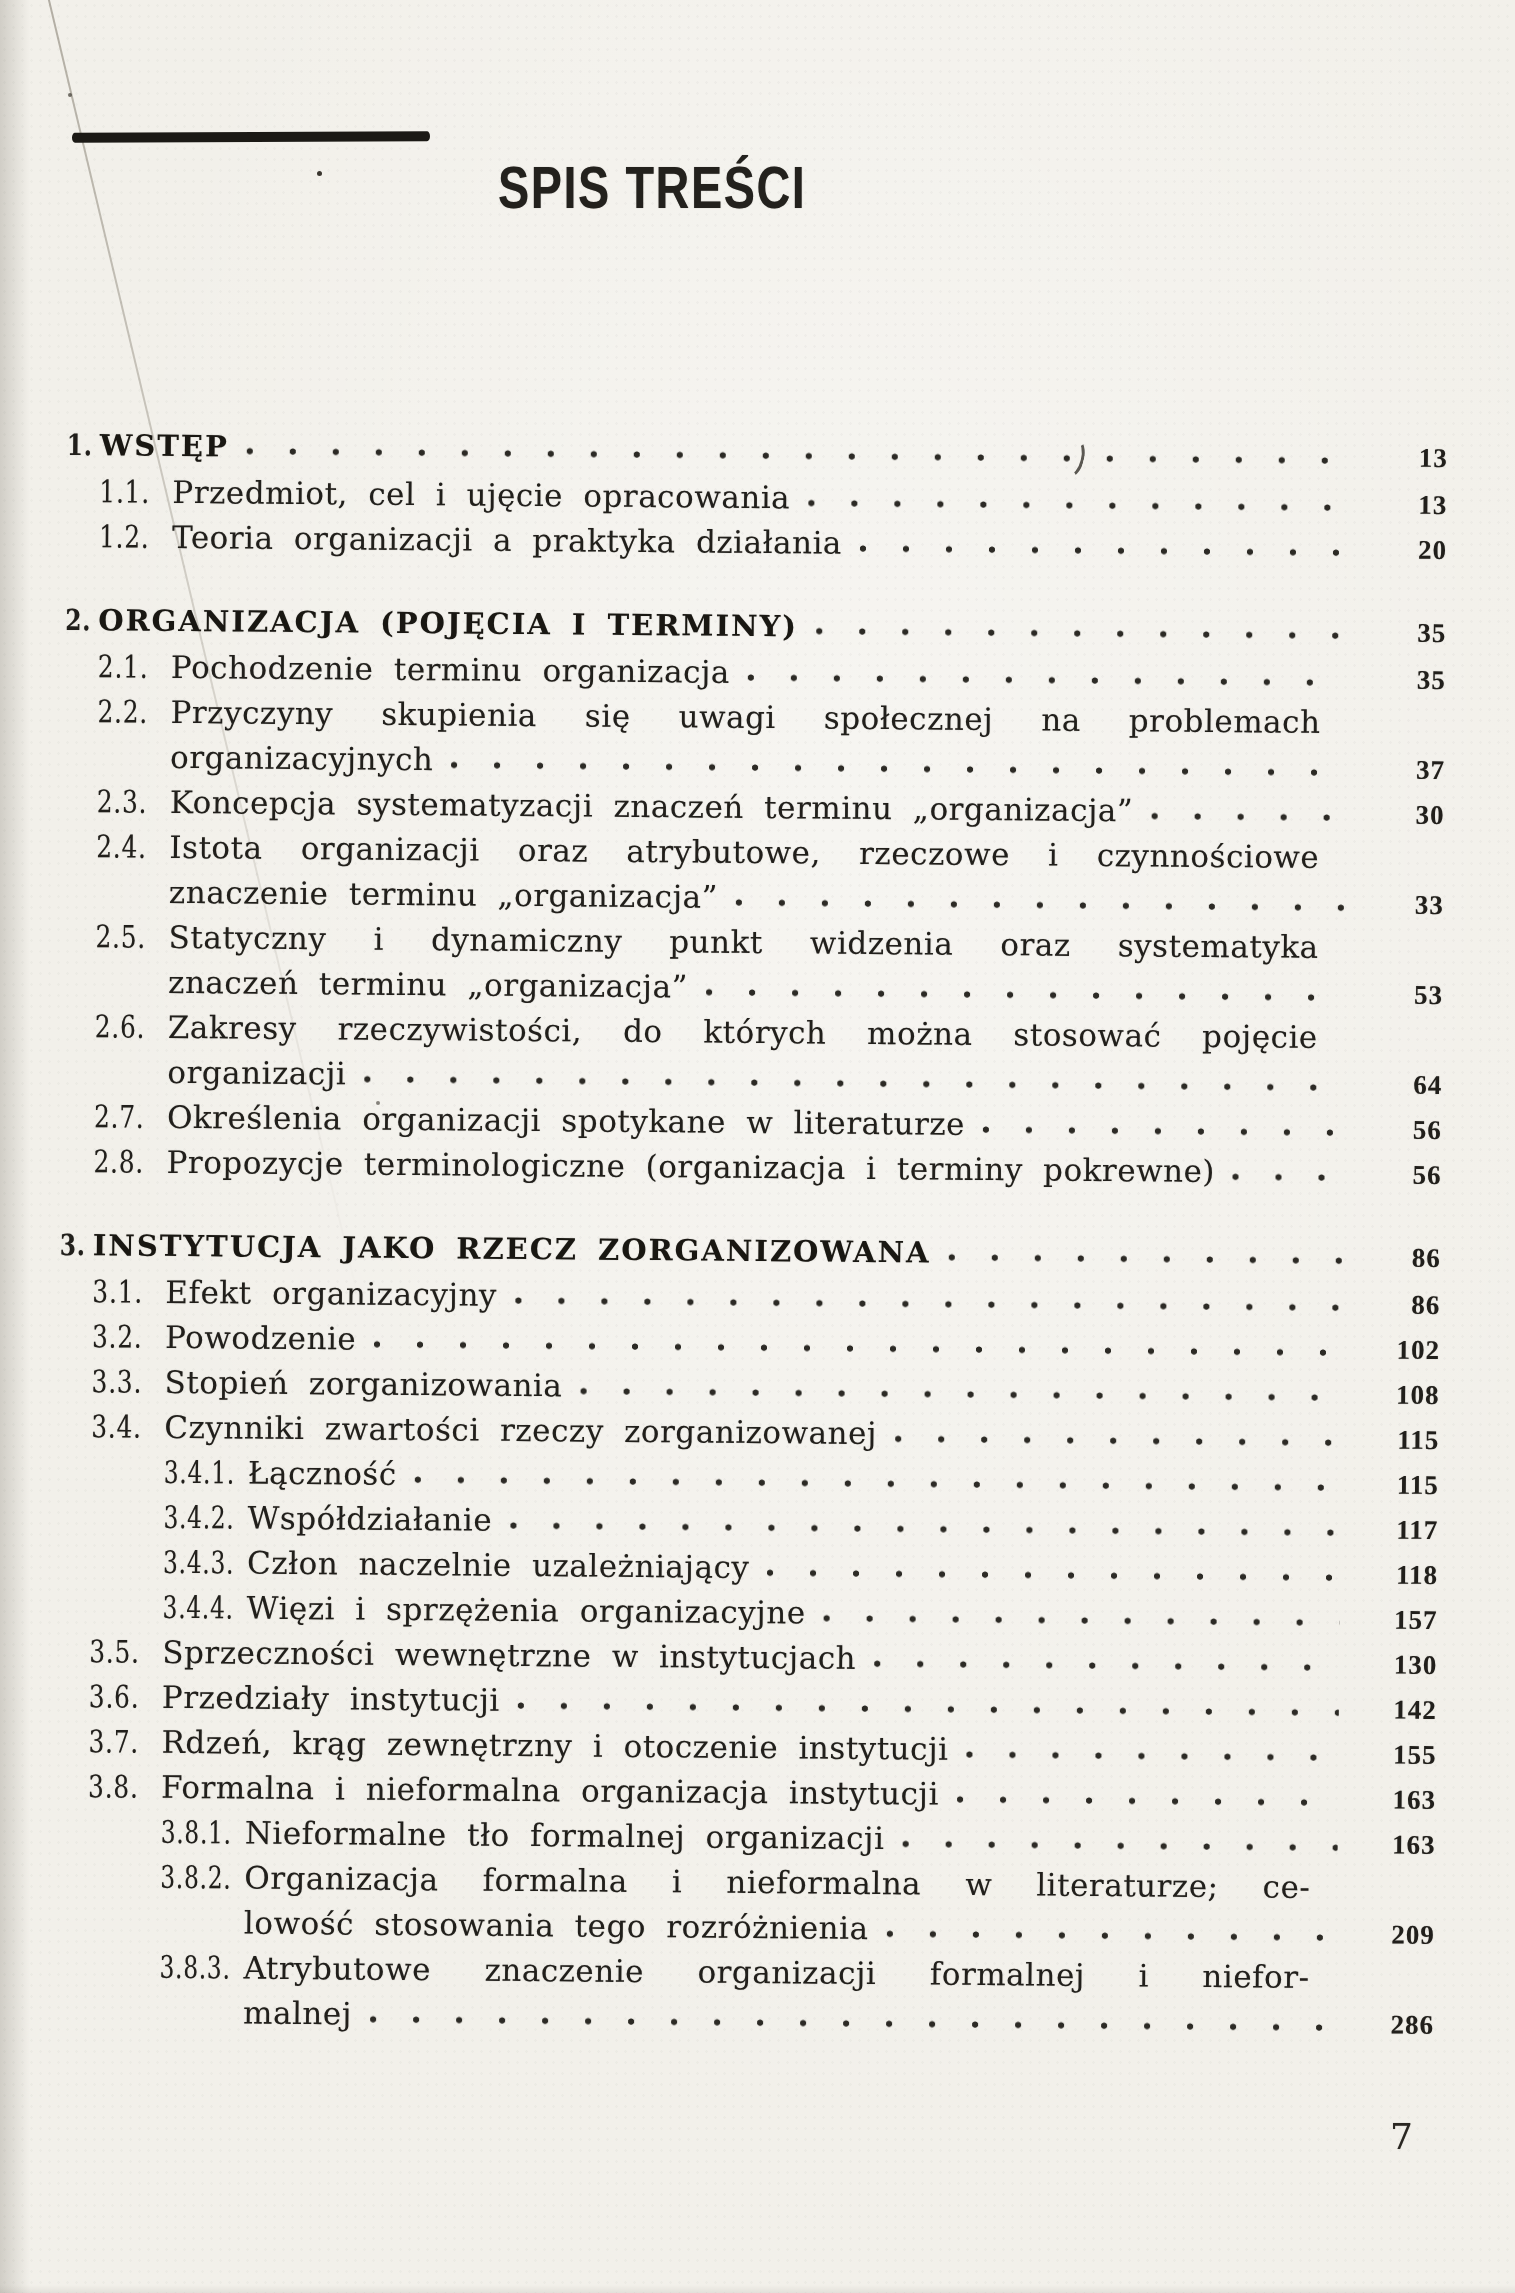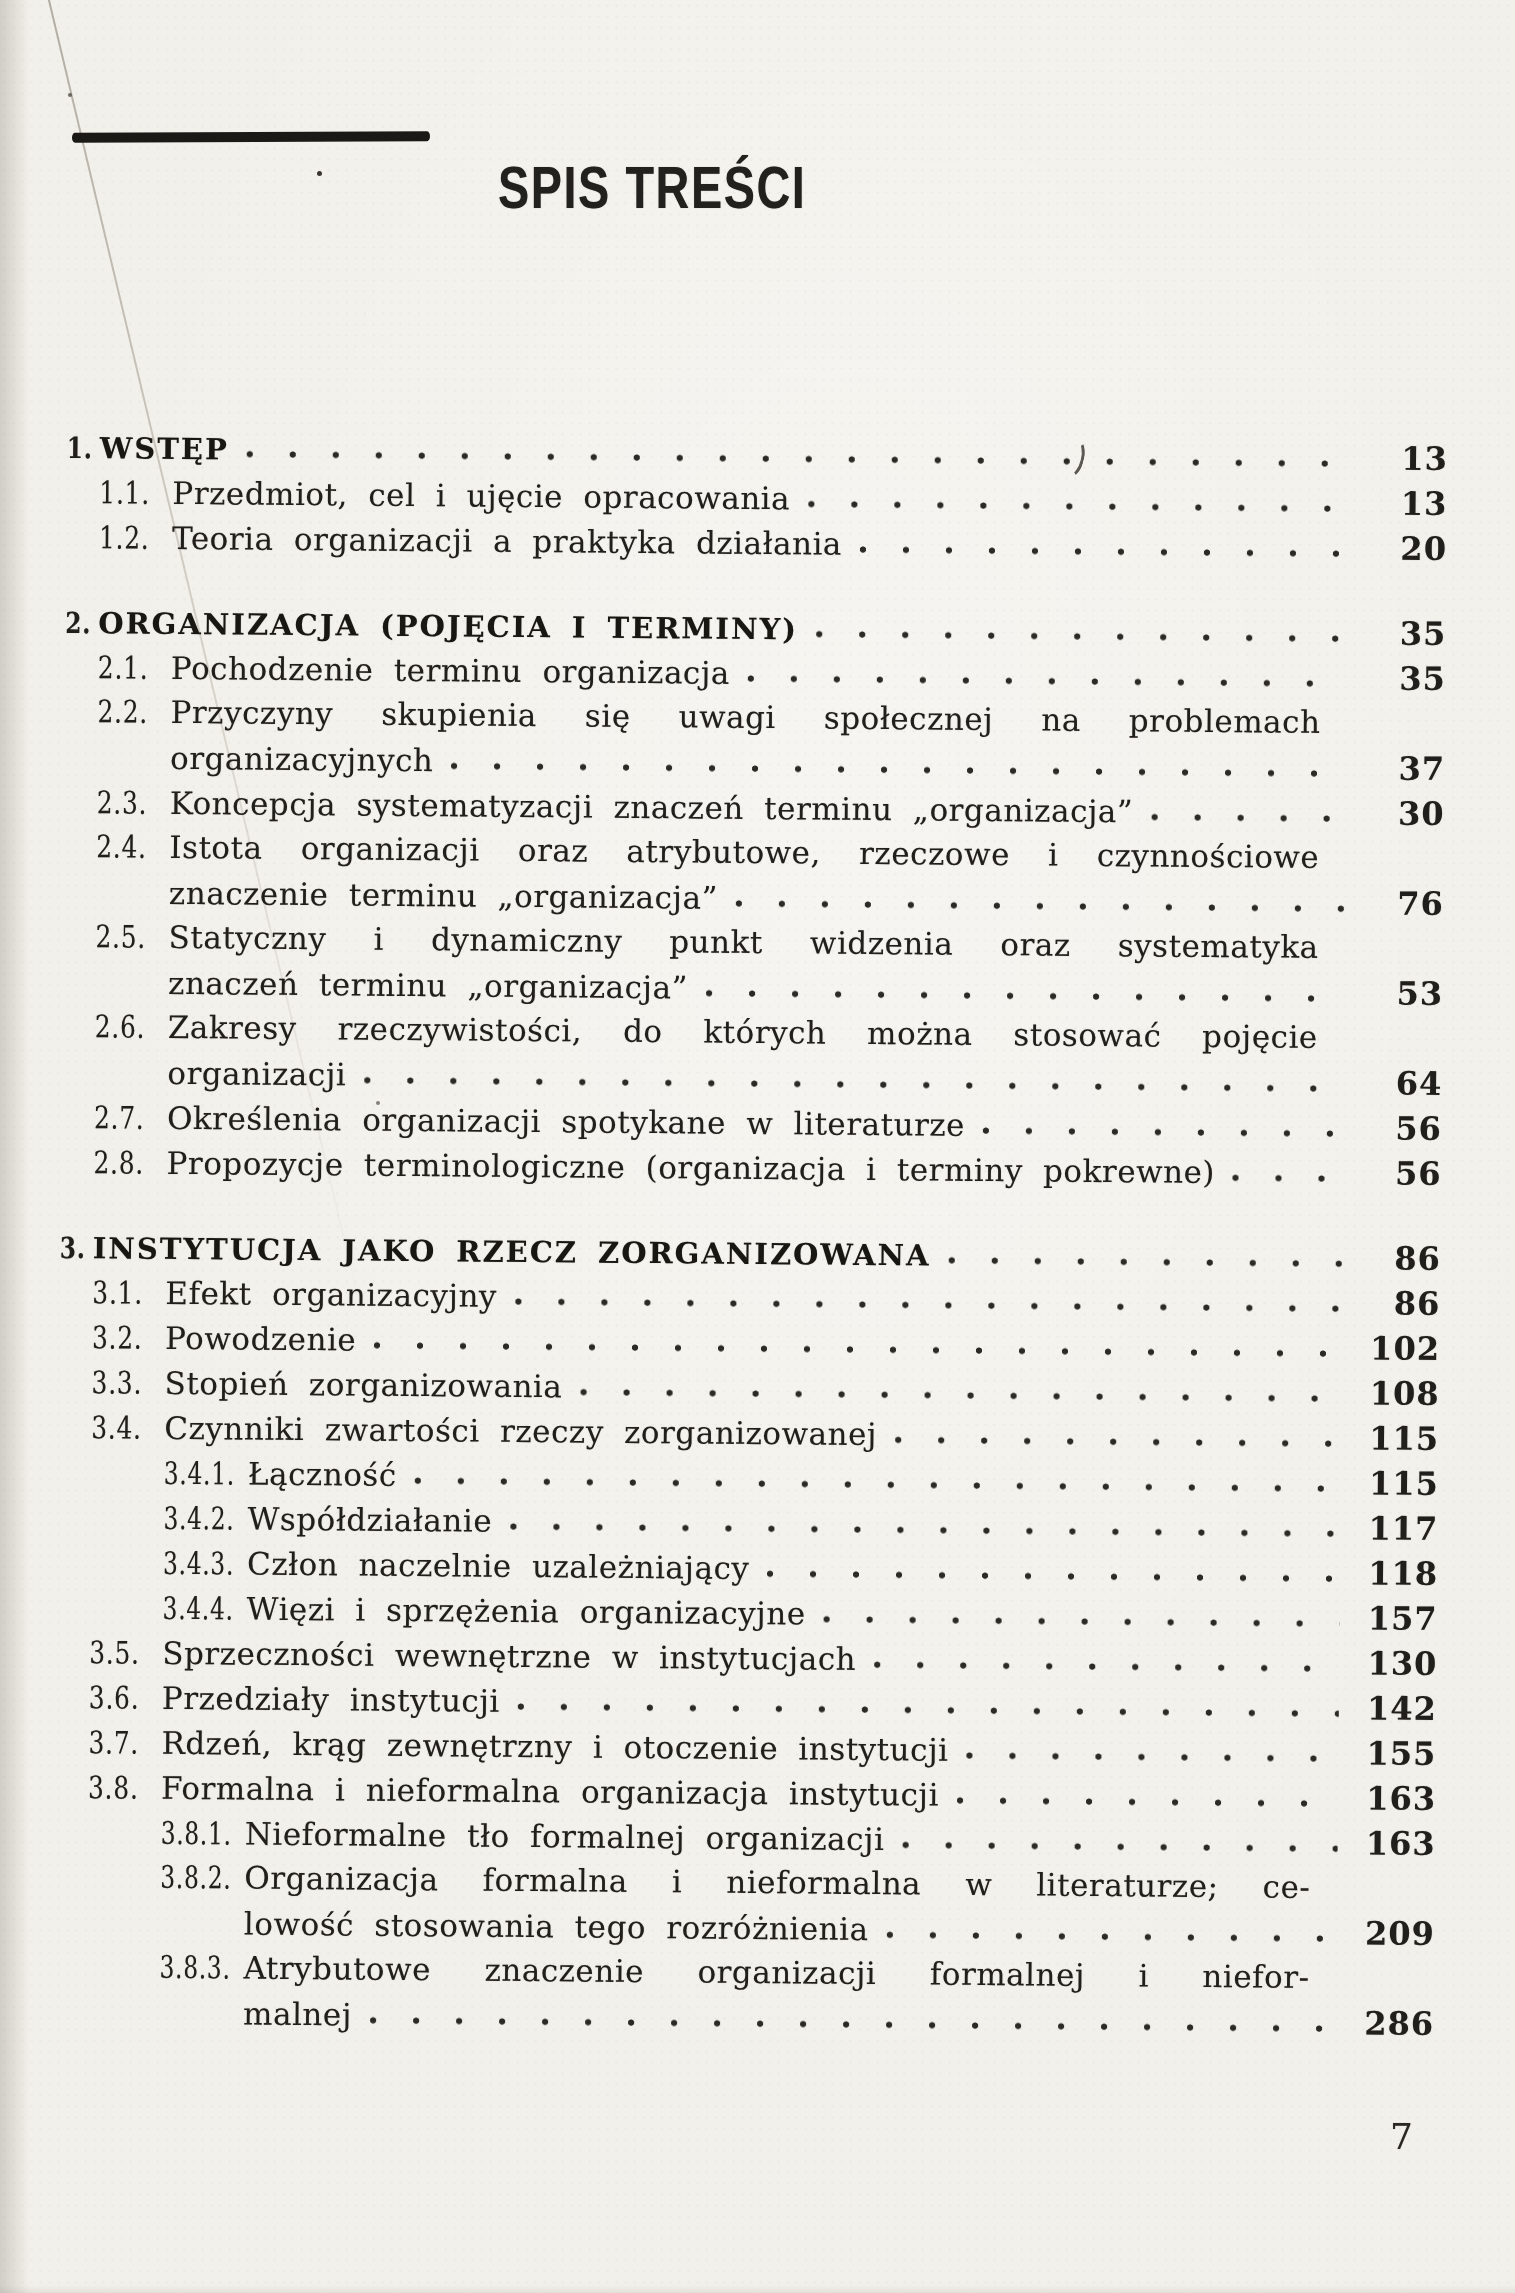--- a/index.html
+++ b/index.html
@@ -124,22 +124,23 @@
     background-image: radial-gradient(circle at 5px 4.6px, #2c2a25 2.7px, rgba(44,42,37,0) 3.5px);
     background-size:43px 10px;
     background-repeat:repeat-x;
     background-position:left bottom;
   }
 
   .pagecol {
     flex:none; width:86px;
     text-align:right;
     font-weight:700;
-    font-size:32px;
+    font-size:27px;
     letter-spacing:1px;
+    font-family:Liberation Serif, serif;
   }
 
   .folio {
     position:absolute; right:130px; top:2116px;
     font-size:36px;
     color:#2a2722;
     text-shadow: 0 0 1px rgba(25,22,18,0.35);
   }
 
   .squiggle {
@@ -225,21 +226,21 @@
     </div>
 
     <div class="row l1 nopage">
       <span class="num">2.4.</span>
       <span class="body">Istota organizacji oraz atrybutowe, rzeczowe i czynnościowe</span>
     </div>
 
     <div class="row c1">
       <span class="body">znaczenie terminu „organizacja”</span>
       <span class="leader"></span>
-      <span class="pagecol">76</span>
+      <span class="pagecol">33</span>
     </div>
 
     <div class="row l1 nopage">
       <span class="num">2.5.</span>
       <span class="body">Statyczny i dynamiczny punkt widzenia oraz systematyka</span>
     </div>
 
     <div class="row c1">
       <span class="body">znaczeń terminu „organizacja”</span>
       <span class="leader"></span>

